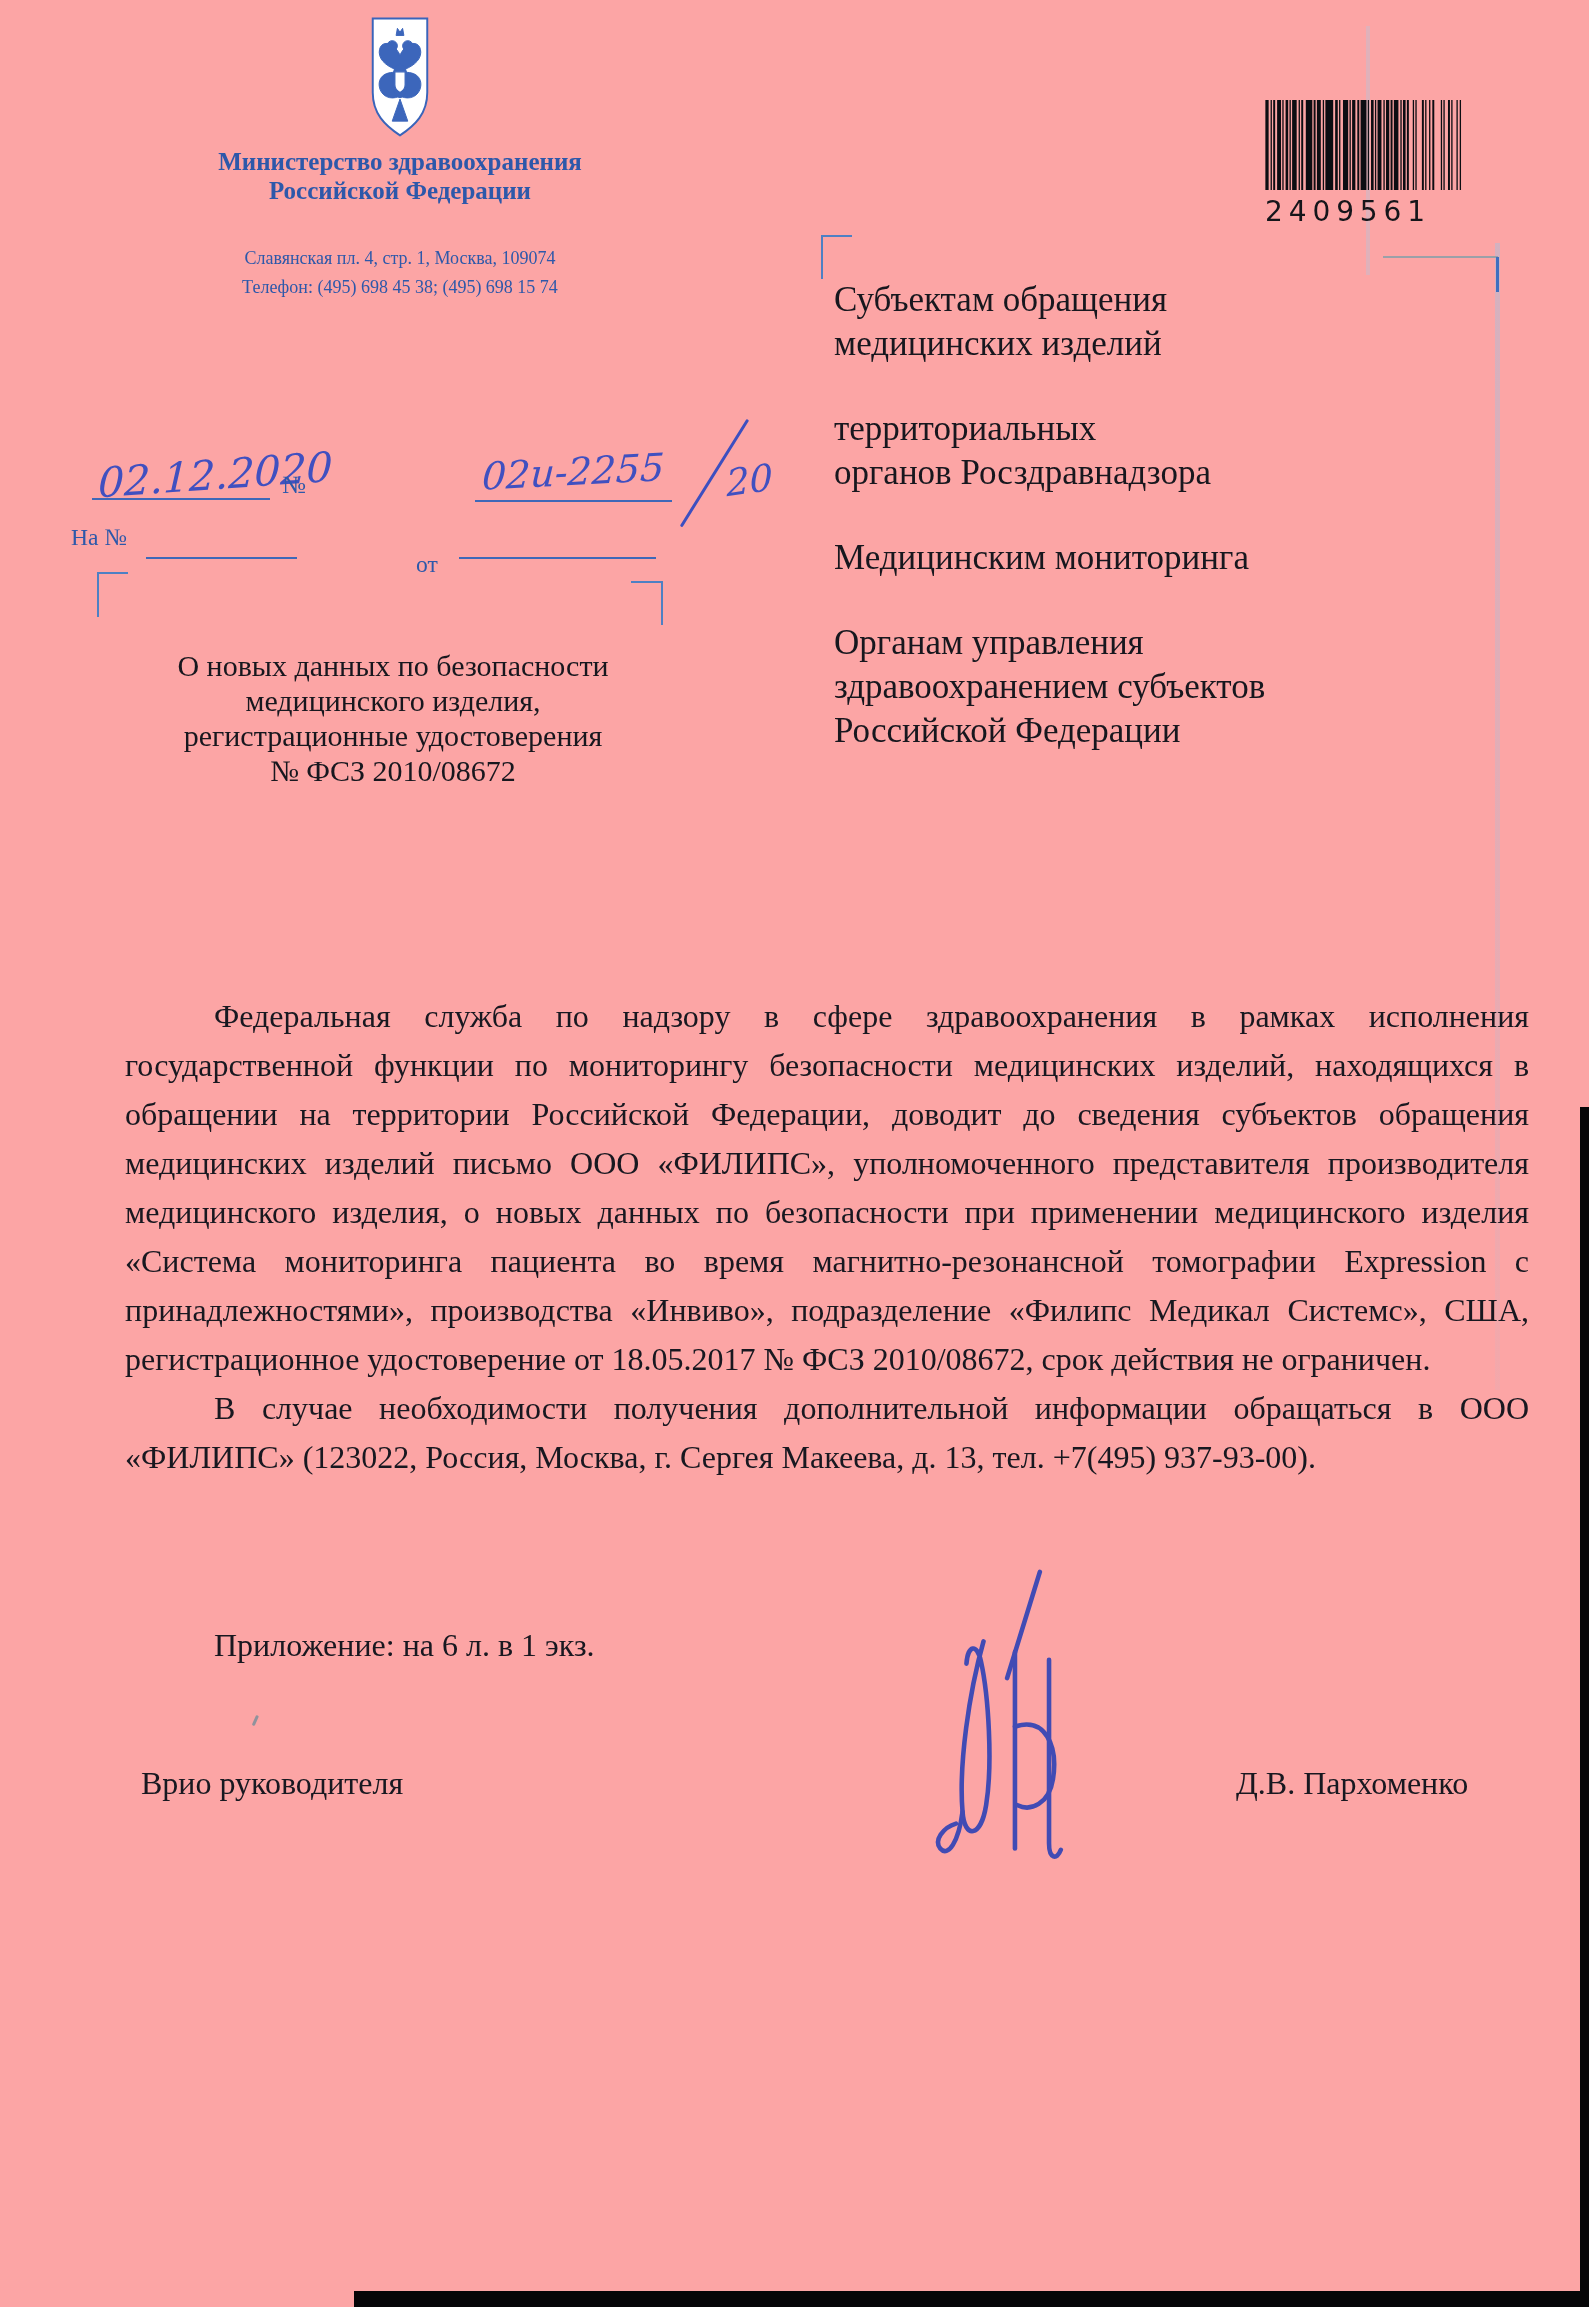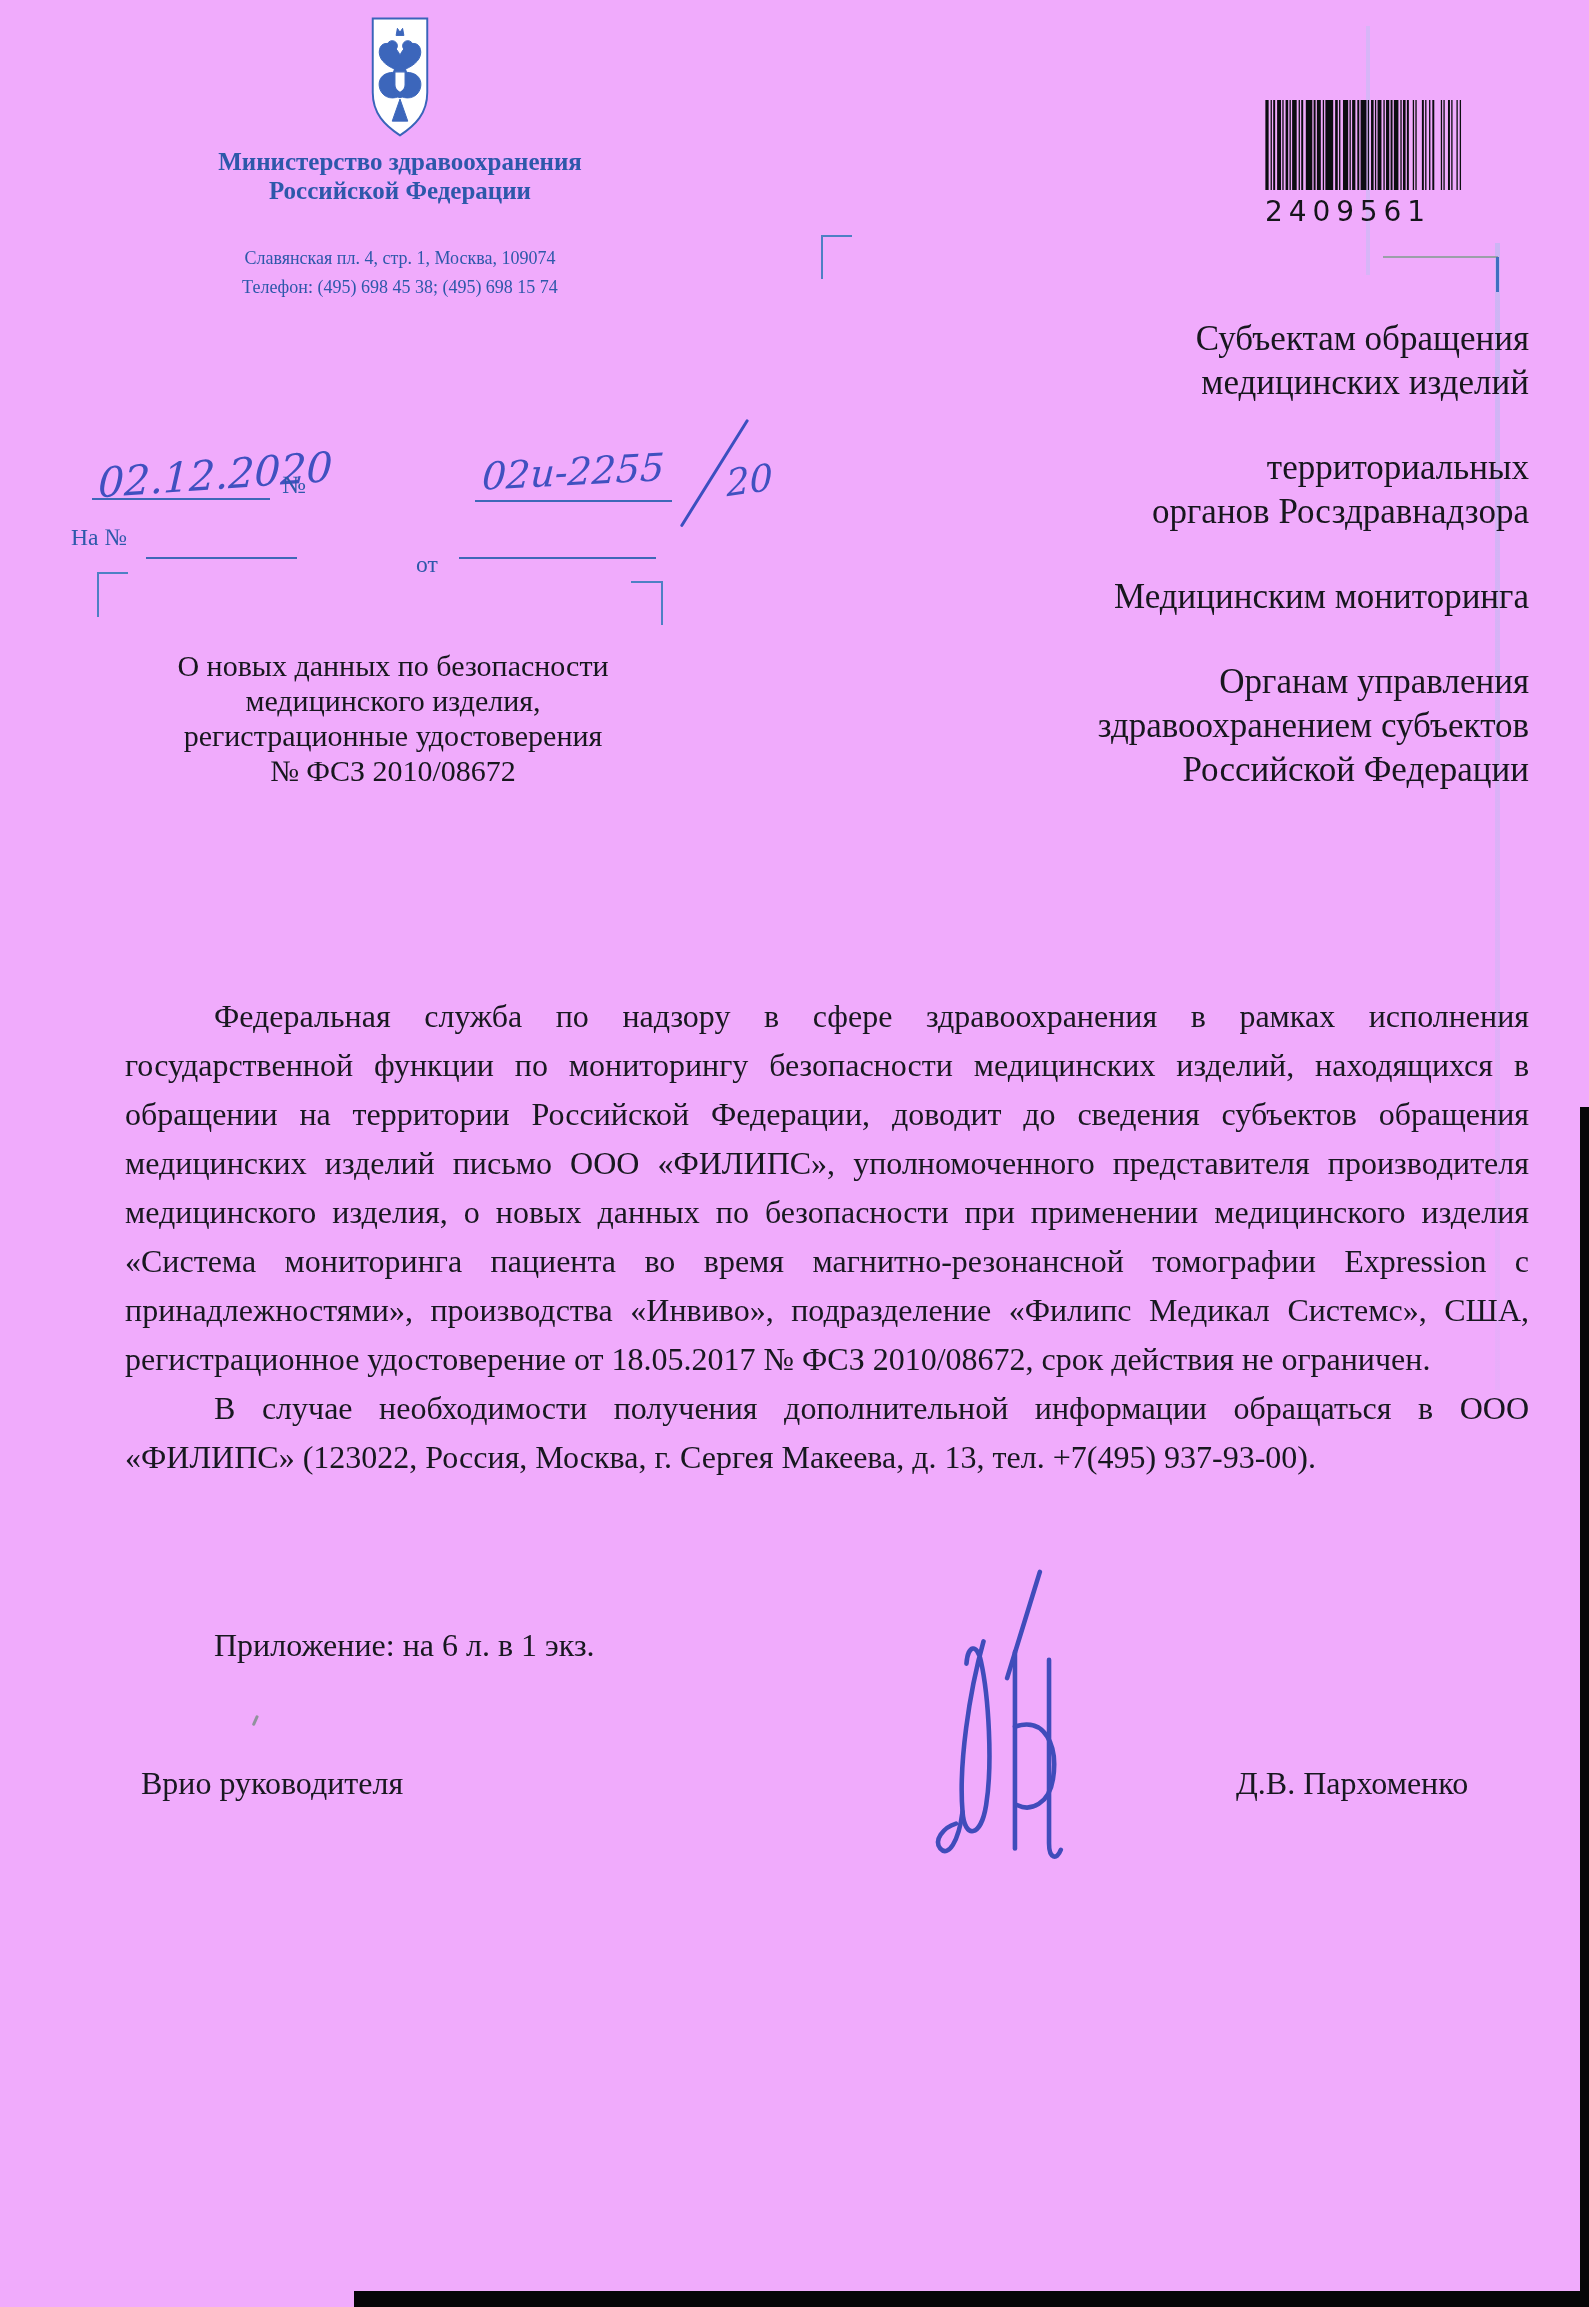--- a/index.html
+++ b/index.html
@@ -1,18 +1,18 @@
 <!DOCTYPE html>
 <html style="font-size:10.5px"><head>
 <meta charset="utf-8">
 <style>
   html,body{margin:0;padding:0;background:#ffffff;}
   .page{
     position:relative;width:1589px;height:2307px;overflow:hidden;
-    background:#f0abfc;font-family:"Liberation Serif",serif;color:#181820;
+    background:#fca5a5;font-family:"Liberation Serif",serif;color:#181820;
   }
   
   .right-black-bar{position:absolute;left:1580px;top:1107px;width:9.2px;height:1200px;background:#060608;}
   .bottom-black-bar{position:absolute;left:354px;top:2291px;width:1235px;height:16.4px;background:#060608;}
   .faint-streak-1{position:absolute;left:1495px;top:243px;width:5.2px;height:1147px;
     background:linear-gradient(180deg,rgba(150,196,232,.40),rgba(150,196,232,.08));}
   .faint-streak-2{position:absolute;left:1366px;top:26px;width:3.9px;height:249px;background:rgba(160,205,235,.30);}
   .ink-speck{position:absolute;left:254px;top:1715px;width:2.6px;height:10.5px;background:#90929c;transform:rotate(24deg);border-radius:1.3px;}
   
   .letterhead{position:absolute;left:210px;top:15.7px;width:380px;text-align:center;color:#2d58aa;}
@@ -40,21 +40,21 @@
   .crop{position:absolute;}
   .crop-subject-left{left:97px;top:572px;width:29px;height:43px;border-top:2px solid #4d80c4;border-left:2px solid #4d80c4;}
   .crop-subject-right{left:631px;top:581px;width:30px;height:42px;border-top:2px solid #4d80c4;border-right:2px solid #4d80c4;}
   .crop-recipients-left{left:821px;top:235px;width:29px;height:42px;border-top:2px solid #4d80c4;border-left:2px solid #4d80c4;}
   .crop-recipients-right-h{left:1383px;top:256px;width:115px;height:2px;background:#9aa0a8;}
   .crop-recipients-right-v{left:1496px;top:257px;width:2.6px;height:35px;background:#3e6fc0;}
   
   .barcode-block{position:absolute;left:1265px;top:100px;width:205px;}
   .barcode-number{margin-top:2.6px;font-family:"DejaVu Sans",sans-serif;font-size:28px;letter-spacing:5.9px;color:#15151a;}
   
-  .recipients{position:absolute;left:834px;top:278px;width:695px;text-align:right;font-size:35px;color:#17171e;margin-top:39px;}
+  .recipients{position:absolute;left:834px;top:278px;width:695px;text-align:left;font-size:35px;color:#17171e;}
   .recipients .group{margin-bottom:41px;}
   .recipients .line{line-height:44px;}
   
   .subject{position:absolute;left:111px;top:648px;width:564px;text-align:center;font-size:30px;color:#17171e;}
   .subject .line{line-height:35px;}
   
   .body-text{position:absolute;left:125px;top:952px;width:1404px;font-size:32px;line-height:49px;text-align:justify;color:#181820;margin-top:40px;}
   .body-text p{margin:0;text-indent:89px;}
   .attachment{position:absolute;left:214px;top:1627px;font-size:32px;color:#181820;}
   

